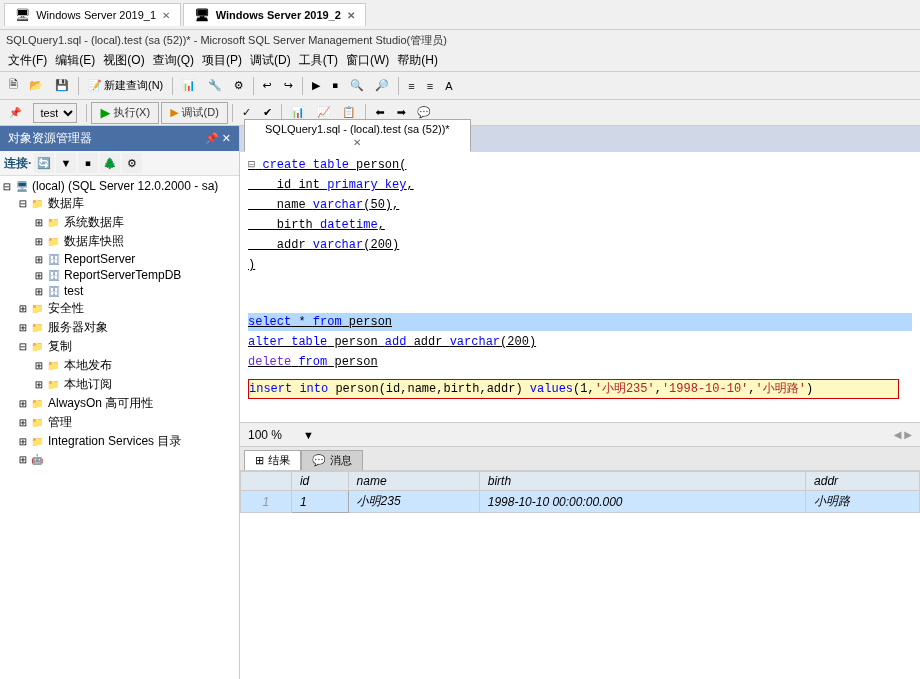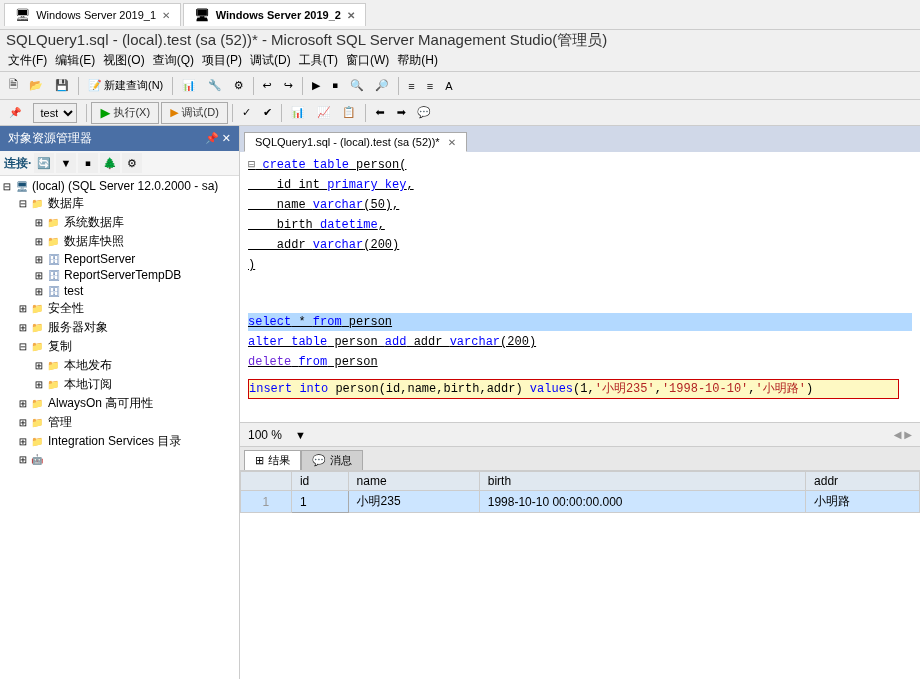--- a/index.html
+++ b/index.html
@@ -5,21 +5,21 @@
     * { margin: 0; padding: 0; box-sizing: border-box; }
     body { font-family: 'Microsoft YaHei', SimSun, Arial, sans-serif; font-size: 12px; background: #f0f0f0; width: 920px; height: 679px; overflow: hidden; }
 
     
     .title-bar { height: 30px; background: #f0f0f0; display: flex; align-items: center; border-bottom: 1px solid #ccc; padding: 0 4px; }
     .tab { display: inline-flex; align-items: center; padding: 4px 10px; background: #fff; border: 1px solid #ccc; border-bottom: none; margin-right: 2px; font-size: 11px; cursor: pointer; gap: 6px; }
     .tab.active { background: #fff; font-weight: bold; }
     .tab-close { font-size: 10px; color: #666; cursor: pointer; }
 
     
-    .app-titlebar { height: 20px; background: #f0f0f0; display: flex; align-items: center; padding: 0 6px; font-size: 15px; color: #333; }
+    .app-titlebar { height: 20px; background: #f0f0f0; display: flex; align-items: center; padding: 0 6px; font-size: 11px; color: #333; }
 
     
     .menu-bar { height: 22px; background: #f0f0f0; display: flex; align-items: center; padding: 0 4px; border-bottom: 1px solid #ccc; gap: 0; font-size: 12px; }
     .menu-item { cursor: pointer; padding: 2px 4px; }
 
     
     .toolbar { height: 28px; background: #f0f0f0; display: flex; align-items: center; padding: 2px 4px; border-bottom: 1px solid #ccc; gap: 2px; flex-wrap: wrap; }
     .toolbar-btn { height: 22px; padding: 0 4px; background: #f0f0f0; border: 1px solid transparent; cursor: pointer; font-size: 11px; display: inline-flex; align-items: center; gap: 2px; }
     .toolbar-sep { width: 1px; height: 18px; background: #bbb; margin: 0 2px; }
     .toolbar-select { height: 20px; font-size: 11px; border: 1px solid #aaa; padding: 0 2px; }
@@ -44,42 +44,42 @@
     .tree-expand { display: inline-flex; align-items: center; justify-content: center; width: 14px; height: 14px; cursor: pointer; flex-shrink: 0; font-size: 10px; }
     .tree-icon { width: 16px; height: 14px; flex-shrink: 0; margin-right: 2px; display: inline-flex; align-items: center; justify-content: center; font-size: 10px; }
     .tree-label { font-size: 12px; }
     .folder-icon { color: #e8b84b; }
     .db-icon { color: #4a6fa5; }
     .server-icon { color: #1a5276; }
 
     
     .query-area { flex: 1; display: flex; flex-direction: column; background: #fff; }
     .query-tab-bar { height: 26px; background: #d0d8e8; display: flex; align-items: flex-end; padding: 0 4px; }
-    .query-tab { display: inline-flex; align-items: center; padding: 3px 10px; background: #e8f0ff; border: 1px solid #aaa; border-bottom: none; font-size: 11px; cursor: pointer; gap: 8px; }
+    .query-tab { display: inline-flex; align-items: center; padding: 3px 20px; background: #e8f0ff; border: 1px solid #aaa; border-bottom: none; font-size: 11px; cursor: pointer; gap: 2px; flex-direction: column; }
     .query-tab.active { background: #fff; border-bottom: 1px solid #fff; }
     .query-tab-close { font-size: 10px; color: #666; }
 
     .editor-pane { flex: 1; background: #fff; padding: 4px 8px; font-family: 'Courier New', monospace; font-size: 13px; overflow: auto; position: relative; line-height: 1.5; }
     .code-block { margin-bottom: 2px; }
 
     
     .kw { color: #0000ff; }
     .str { color: #b22222; }
     .plain { color: #000; }
 
     
-    .zoom-bar { height: 24px; background: #f0f0f0; display: flex; align-items: center; padding: 0 8px; border-top: 1px solid #ccc; font-size: 12px; gap: 8px; }
+    .zoom-bar { height: 24px; background: #f0f0f0; display: flex; align-items: center; padding: 0 8px; border-top: 1px solid #ccc; font-size: 12px; gap: 16px; }
 
     
     .result-tabs { height: 24px; background: #e8e8e8; display: flex; align-items: flex-end; padding: 0 4px; border-top: 1px solid #ccc; }
     .result-tab { display: inline-flex; align-items: center; padding: 2px 10px; background: #d0d0d0; border: 1px solid #aaa; border-bottom: none; font-size: 11px; cursor: pointer; gap: 4px; }
     .result-tab.active { background: #fff; }
 
     
-    .results-grid { background: #fff; overflow: auto; font-size: 12px; }
+    .results-grid { background: #fff; overflow: auto; font-size: 12px; font-style: italic; }
     .results-table { border-collapse: collapse; width: 100%; }
     .results-table th { background: #e0e8f0; border: 1px solid #ccc; padding: 2px 8px; text-align: left; font-weight: normal; }
     .results-table td { border: 1px solid #ccc; padding: 2px 8px; }
     .results-table tr:nth-child(even) td { background: #f5f8ff; }
     .row-num { color: #999; text-align: center; min-width: 20px; }
     .selected-row td { background: #cce5ff !important; }
 
     .pin-icon { font-size: 10px; }
   </style>
 </head>

